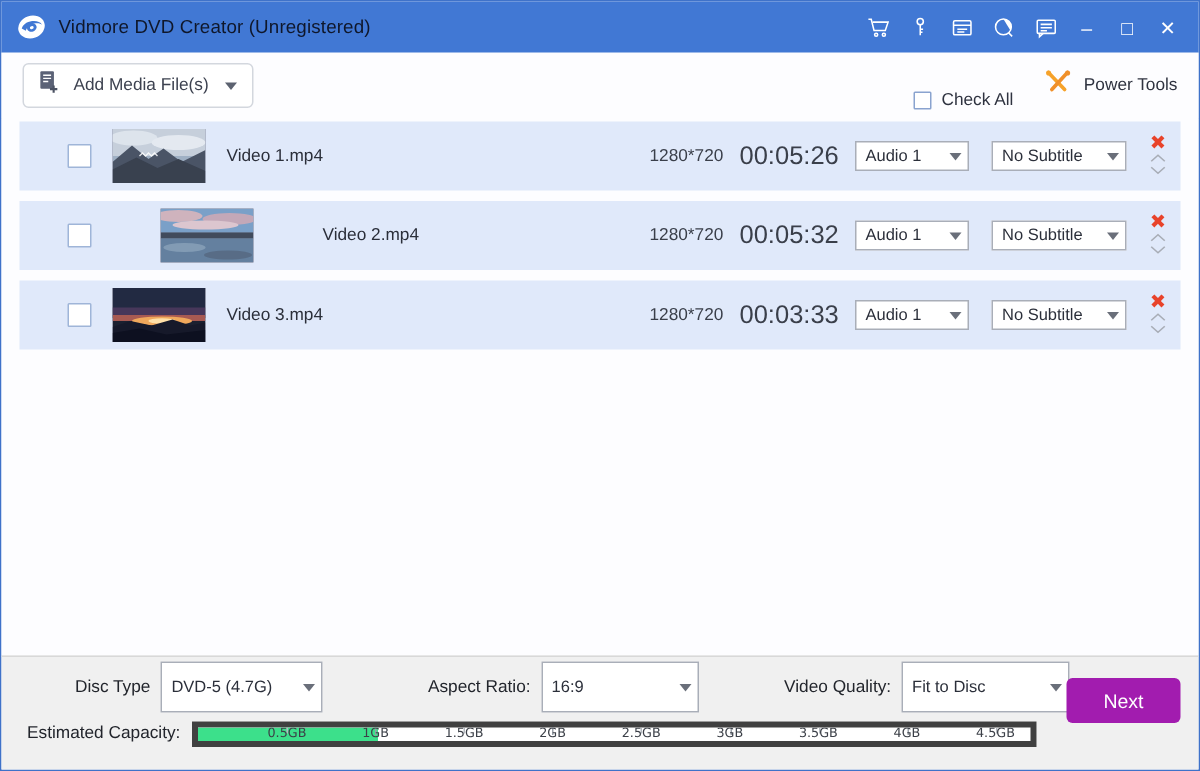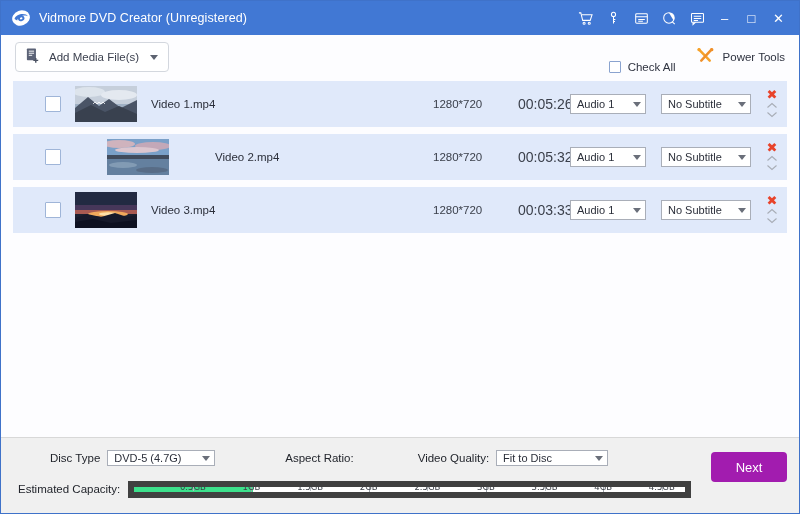--- a/index.html
+++ b/index.html
@@ -25,21 +25,21 @@
     display: flex; align-items: center;
     padding: 0 4px 0 10px;
     position: relative;
   }
   .titlebar-left { display: flex; align-items: center; gap: 8px; }
   .app-logo {
     width: 20px; height: 20px;
     display: flex; align-items: center; justify-content: center;
   }
   .title-text {
-    color: #ffffff; font-size: 12.5px; letter-spacing: .1px;
+    color: #0f172a; font-size: 12.5px; letter-spacing: .1px;
     white-space: nowrap;
   }
   .titlebar-right {
     margin-left: auto; display: flex; align-items: center; gap: 2px;
     padding-right: 4px;
   }
   .tb-btn {
     width: 26px; height: 26px;
     display: flex; align-items: center; justify-content: center;
     cursor: default;
@@ -126,22 +126,22 @@
   .fname {
     margin-left: 14px;
     font-size: 11.5px; color: #2b2f3a;
     white-space: nowrap;
   }
   .res {
     position: absolute; left: 420px;
     font-size: 11.5px; color: #3a3f4a;
   }
   .dur {
-    position: absolute; left: 505px;
-    font-size: 14px; color: #3a3f4a;
+    position: absolute; left: 480px;
+    font-size: 17px; color: #3a3f4a;
   }
   .sel {
     position: absolute;
     height: 20px;
     border: 1px solid #a9aeb8;
     background: #ffffff;
     display: flex; align-items: center;
     padding: 0 4px 0 6px;
     font-size: 11px; color: #2b2f3a;
     cursor: default;
@@ -177,21 +177,21 @@
     position: relative;
     padding: 0 12px;
   }
   .settings-row {
     display: flex; align-items: center;
     height: 40px;
     padding-left: 37px;
   }
   .field-label { font-size: 11.5px; color: #22252c; margin-right: 7px; white-space: nowrap; }
   .combo {
-    height: 16px;
+    height: 34px;
     border: 1px solid #a9aeb8;
     background: #ffffff;
     display: flex; align-items: center;
     padding: 0 4px 0 6px;
     font-size: 11px; color: #2b2f3a;
     cursor: default;
   }
   .combo .txt { white-space: nowrap; }
   .combo .caret {
     margin-left: auto;
@@ -208,21 +208,21 @@
 
   .capacity-row {
     display: flex; align-items: center;
     height: 22px;
     padding-left: 5px;
   }
   .cap-label { font-size: 11.5px; color: #22252c; margin-right: 8px; white-space: nowrap; }
   .cap-bar {
     position: relative;
     width: 563px; height: 17px;
-    border: 6px solid #404040;
+    border: 4px solid #404040;
     background: #ffffff;
     overflow: hidden;
   }
   .cap-fill {
     position: absolute; left: 0; top: 0; bottom: 0;
     background: #3ce08b;
   }
   .cap-ticks { position: absolute; inset: 0; }
   .tickmark {
     position: absolute; top: 0;
@@ -464,20 +464,24 @@
 
   <div class="bottom">
     <div class="settings-row">
       <span class="field-label">Disc Type</span>
       <span class="combo combo-disc">
         <span class="txt">DVD-5 (4.7G)</span>
         <span class="caret"></span>
       </span>
       <span class="gap-a"></span>
       <span class="field-label">Aspect Ratio:</span>
+      <span class="combo combo-aspect">
+        <span class="txt">16:9</span>
+        <span class="caret"></span>
+      </span>
       <span class="gap-b"></span>
       <span class="field-label">Video Quality:</span>
       <span class="combo combo-quality">
         <span class="txt">Fit to Disc</span>
         <span class="caret"></span>
       </span>
     </div>
 
     <div class="capacity-row">
       <span class="cap-label">Estimated Capacity:</span>

